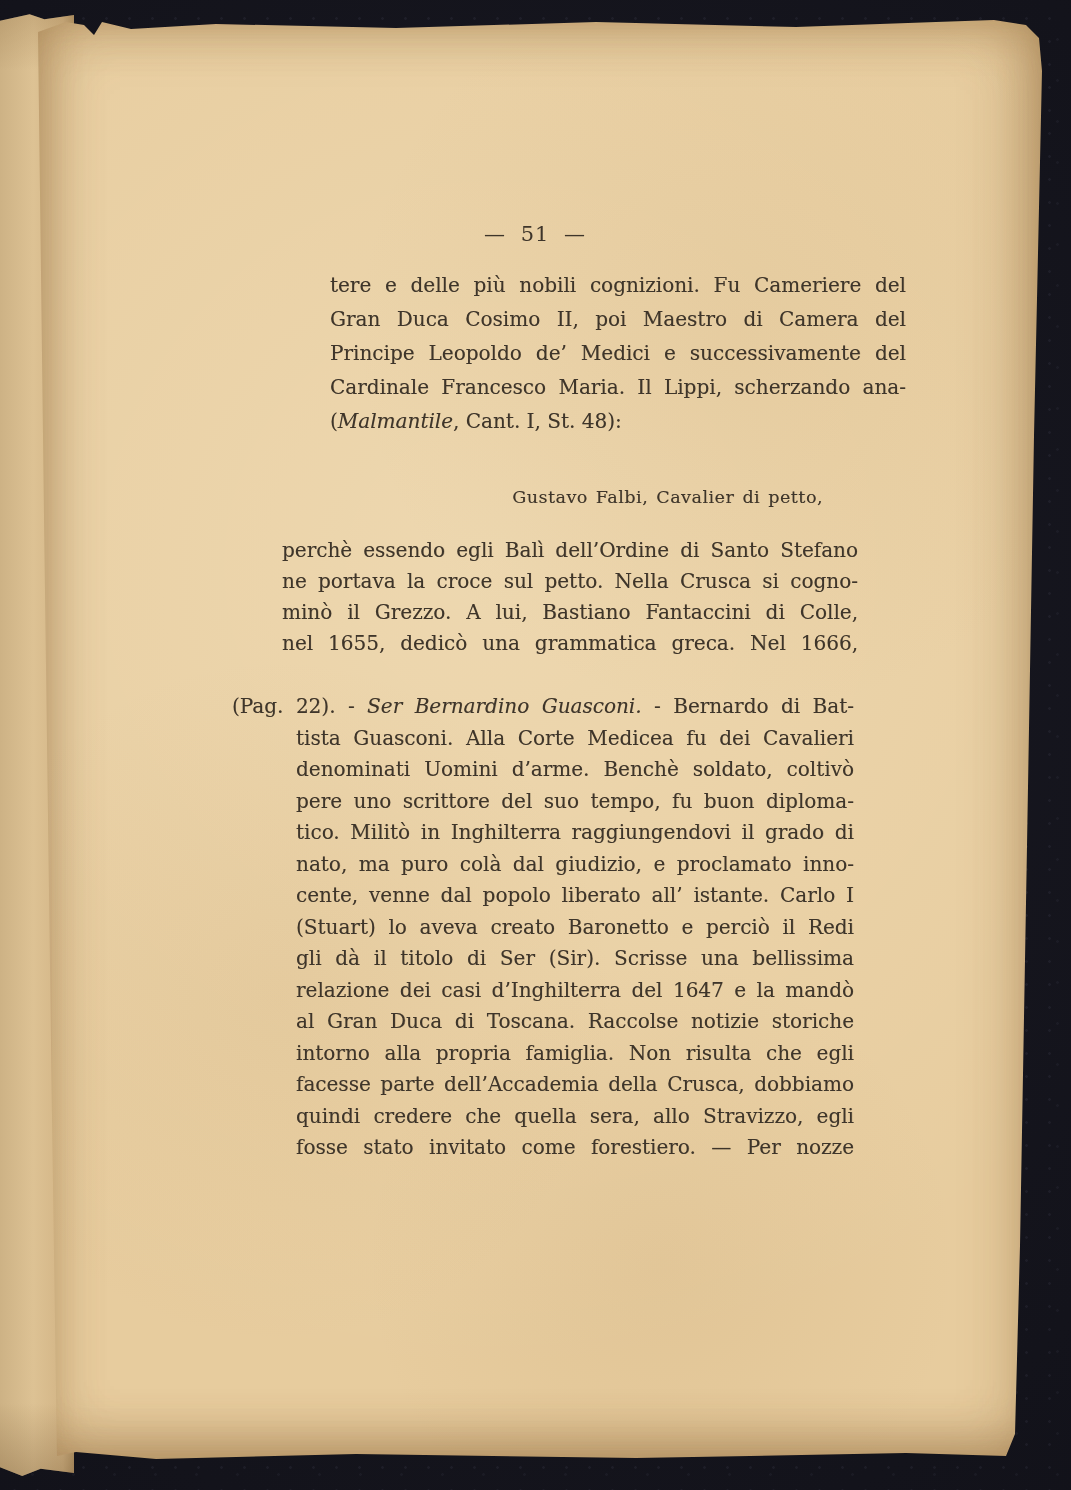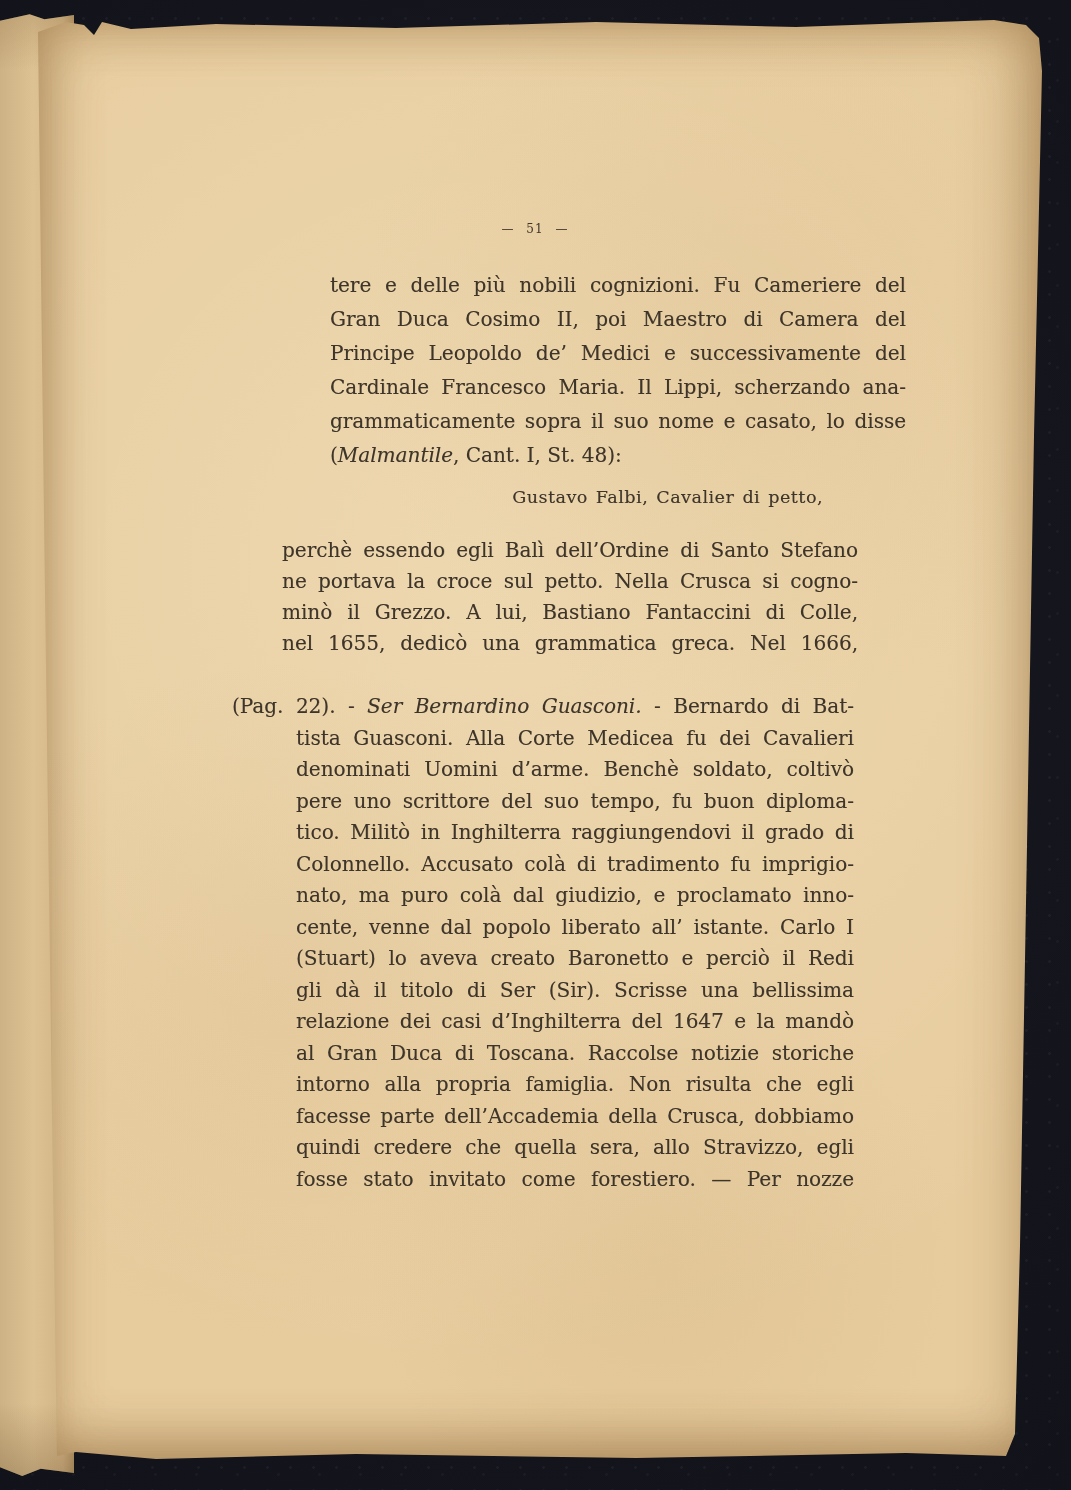--- a/index.html
+++ b/index.html
@@ -44,21 +44,21 @@
       990px 9px, 1003px 22px, 1006px 55px, 998px 420px, 991px 830px,
       984px 1230px, 979px 1418px, 970px 1440px, 870px 1437px, 600px 1442px,
       320px 1438px, 120px 1443px, 40px 1436px, 21px 1440px, 16px 1100px,
       8px 500px, 2px 16px);
     filter:drop-shadow(-4px 3px 6px rgba(8,6,2,.6));
     color:#3e352a;
   }
   .page-number{
     position:absolute;left:246px;top:206px;width:576px;
     text-align:center;transform:translateX(-35px);
-    font-size:12px;letter-spacing:1px;word-spacing:7px;
+    font-size:21px;letter-spacing:1px;word-spacing:7px;
   }
   .page-text{position:absolute;left:0;top:0;width:100%;height:100%;font-size:20px;}
   .block{position:absolute;}
   .line{text-shadow:0.3px 0.3px 0 rgba(60,48,35,.35);}
   .line.j{text-align:justify;text-align-last:justify;}
   .line.l{text-align:left;}
   .line.c{text-align:right;transform:translateX(-35px);}
   .it{font-style:italic;}
   .para-1{left:246px;top:252px;width:576px;line-height:34px;margin-left:48px;}
   .verse {left:246px;top:467px;width:576px;line-height:28px;font-size:17.5px;letter-spacing:.5px;word-spacing:2px;}
@@ -72,39 +72,37 @@
 <div class="scene">
   <div class="left-strip"></div>
   <div class="page">
     <div class="page-number">— 51 —</div>
     <div class="page-text">
         <div class="block para-1">
           <div class="line j"><span>tere e delle più nobili cognizioni. Fu Cameriere del</span></div>
           <div class="line j"><span>Gran Duca Cosimo II, poi Maestro di Camera del</span></div>
           <div class="line j"><span>Principe Leopoldo de’ Medici e successivamente del</span></div>
           <div class="line j"><span>Cardinale Francesco Maria. Il Lippi, scherzando ana-</span></div>
-          <div class="line j"><span>grammaticamente sopra il suo nome e casato, lo disse</span></div>
           <div class="line l"><span>(</span><span class="it">Malmantile</span><span>, Cant. I, St. 48):</span></div>
         </div>
         <div class="block verse">
           <div class="line c"><span>Gustavo Falbi, Cavalier di petto,</span></div>
         </div>
         <div class="block para-2">
           <div class="line j"><span>perchè essendo egli Balì dell’Ordine di Santo Stefano</span></div>
           <div class="line j"><span>ne portava la croce sul petto. Nella Crusca si cogno-</span></div>
           <div class="line j"><span>minò il Grezzo. A lui, Bastiano Fantaccini di Colle,</span></div>
           <div class="line j"><span>nel 1655, dedicò una grammatica greca. Nel 1666,</span></div>
         </div>
         <div class="block para-3">
           <div class="line j hfirst"><span>(Pag. 22). - </span><span class="it">Ser Bernardino Guasconi.</span><span> - Bernardo di Bat-</span></div>
           <div class="line j hrest"><span>tista Guasconi. Alla Corte Medicea fu dei Cavalieri</span></div>
           <div class="line j hrest"><span>denominati Uomini d’arme. Benchè soldato, coltivò</span></div>
           <div class="line j hrest"><span>pere uno scrittore del suo tempo, fu buon diploma-</span></div>
           <div class="line j hrest"><span>tico. Militò in Inghilterra raggiungendovi il grado di</span></div>
-          <div class="line j hrest"><span>Colonnello. Accusato colà di tradimento fu imprigio-</span></div>
           <div class="line j hrest"><span>nato, ma puro colà dal giudizio, e proclamato inno-</span></div>
           <div class="line j hrest"><span>cente, venne dal popolo liberato all’ istante. Carlo I</span></div>
           <div class="line j hrest"><span>(Stuart) lo aveva creato Baronetto e perciò il Redi</span></div>
           <div class="line j hrest"><span>gli dà il titolo di Ser (Sir). Scrisse una bellissima</span></div>
           <div class="line j hrest"><span>relazione dei casi d’Inghilterra del 1647 e la mandò</span></div>
           <div class="line j hrest"><span>al Gran Duca di Toscana. Raccolse notizie storiche</span></div>
           <div class="line j hrest"><span>intorno alla propria famiglia. Non risulta che egli</span></div>
           <div class="line j hrest"><span>facesse parte dell’Accademia della Crusca, dobbiamo</span></div>
           <div class="line j hrest"><span>quindi credere che quella sera, allo Stravizzo, egli</span></div>
           <div class="line j hrest"><span>fosse stato invitato come forestiero. — Per nozze</span></div>

